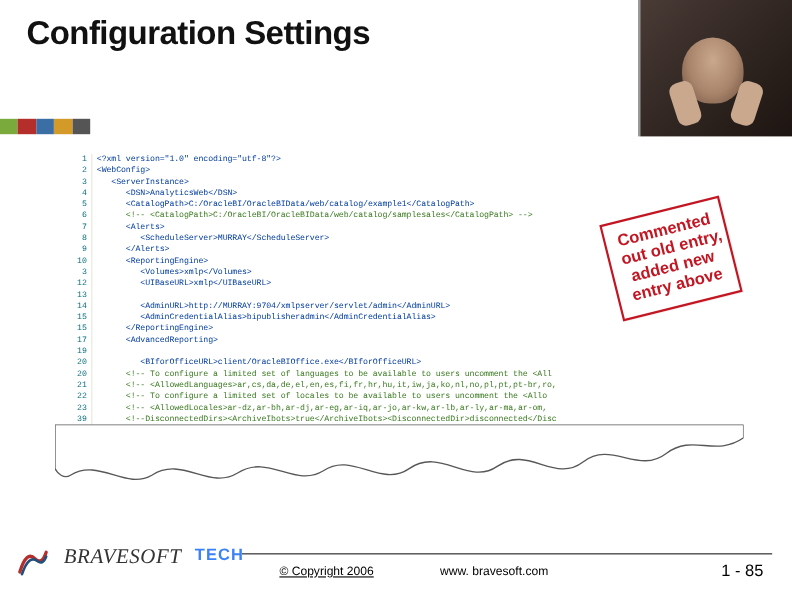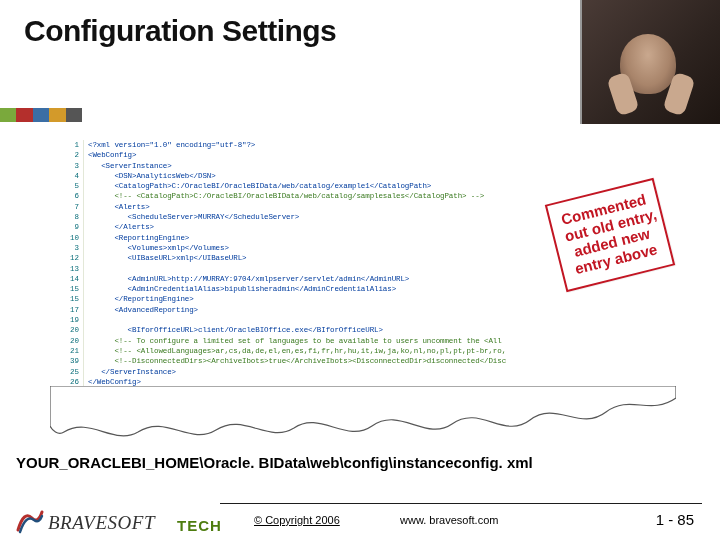--- a/index.html
+++ b/index.html
@@ -24,25 +24,25 @@
   .blue { color:#003c9e; }
   .grn  { color:#3a7a20; }
   .rip { position: absolute; left: 50px; top: 386px; width: 626px; height: 62px; }
   .rip svg { width:100%; height:100%; display:block; }
   .note { position:absolute; top:190px; right:54px; transform: rotate(-14deg); }
   .note .paper { background:#fff; border:2px solid #c21623; padding:8px 10px 10px; width:112px; box-shadow: 1px 1px 0 rgba(0,0,0,0.05); }
   .note .paper div { font: 700 15px/17px Arial, sans-serif; color:#c21623; text-align:center; white-space:nowrap; }
   .filepath { position:absolute; left:16px; top:454px; font: 700 15px Arial,sans-serif; color:#000; }
   .footer { position:absolute; left:0; bottom:0; width:720px; height:50px; }
   .footer-divider { position:absolute; bottom:36px; left:220px; right:18px; height:1px; background:#1d1d1d; }
-  .logo { position:absolute; left:16px; bottom:6px; display:flex; align-items:flex-end; gap:0; }
+  .logo { position:absolute; left:16px; bottom:16px; display:flex; align-items:flex-start; gap:10px; }
   .logo .mark svg { display:block; }
   .logo .word { font: italic 400 19px "Times New Roman", serif; color:#333; letter-spacing:0.5px; margin-left:4px; }
   .logo .word b { font-style: italic; font-weight:400; }
-  .logo .tech { font: 700 15px Arial,sans-serif; color:#4d7c0f; margin-left:22px; letter-spacing:1px; }
+  .logo .tech { font: 700 15px Arial,sans-serif; color:#3b82f6; margin-left:2px; letter-spacing:1px; }
   .copy { position:absolute; left:254px; bottom:14px; font:11px Arial,sans-serif; color:#000;text-decoration:underline; }
   .site { position:absolute; left:400px; bottom:14px; font:11px Arial,sans-serif; color:#000; }
   .pagenum { position:absolute; right:26px; bottom:12px; font:15px Arial,sans-serif; color:#000;margin-left:21px; }
 </style>
 </head>
 <body>
 <div class="slide">
 
   <h1 class="title">Configuration Settings</h1>
 
@@ -135,20 +135,28 @@
       </div>
       <div class="code-row">
         <div class="ln">20</div>
         <div class="cx grn">      &lt;!-- To configure a limited set of languages to be available to users uncomment the &lt;All</div>
       </div>
       <div class="code-row">
         <div class="ln">21</div>
         <div class="cx grn">      &lt;!-- &lt;AllowedLanguages&gt;ar,cs,da,de,el,en,es,fi,fr,hr,hu,it,iw,ja,ko,nl,no,pl,pt,pt-br,ro,</div>
       </div>
       <div class="code-row">
+        <div class="ln">22</div>
+        <div class="cx grn">      &lt;!-- To configure a limited set of locales to be available to users uncomment the &lt;Allo</div>
+      </div>
+      <div class="code-row">
+        <div class="ln">23</div>
+        <div class="cx grn">      &lt;!-- &lt;AllowedLocales&gt;ar-dz,ar-bh,ar-dj,ar-eg,ar-iq,ar-jo,ar-kw,ar-lb,ar-ly,ar-ma,ar-om,</div>
+      </div>
+      <div class="code-row">
         <div class="ln">39</div>
         <div class="cx grn">      &lt;!--DisconnectedDirs&gt;&lt;ArchiveIbots&gt;true&lt;/ArchiveIbots&gt;&lt;DisconnectedDir&gt;disconnected&lt;/Disc</div>
       </div>
       <div class="code-row">
         <div class="ln">25</div>
         <div class="cx blue">   &lt;/ServerInstance&gt;</div>
       </div>
       <div class="code-row">
         <div class="ln">26</div>
         <div class="cx blue">&lt;/WebConfig&gt;</div>
@@ -163,21 +171,20 @@
 
   <div class="note">
     <div class="paper">
       <div>Commented</div>
       <div>out old entry,</div>
       <div>added new</div>
       <div>entry above</div>
     </div>
   </div>
 
-  <div class="filepath">YOUR_ORACLEBI_HOME\Oracle. BIData\web\config\instanceconfig. xml</div>
 
   <div class="footer">
     <div class="footer-divider"></div>
     <div class="logo">
       <span class="mark">
         <svg width="28" height="28" viewBox="0 0 28 28">
           <path d="M2 24 Q8 4 16 12 Q22 18 26 6" fill="none" stroke="#b42f2c" stroke-width="3" stroke-linecap="round"></path>
           <path d="M4 26 Q10 8 18 14 Q23 18 26 10" fill="none" stroke="#224f7c" stroke-width="2.4" stroke-linecap="round"></path>
         </svg>
       </span>

